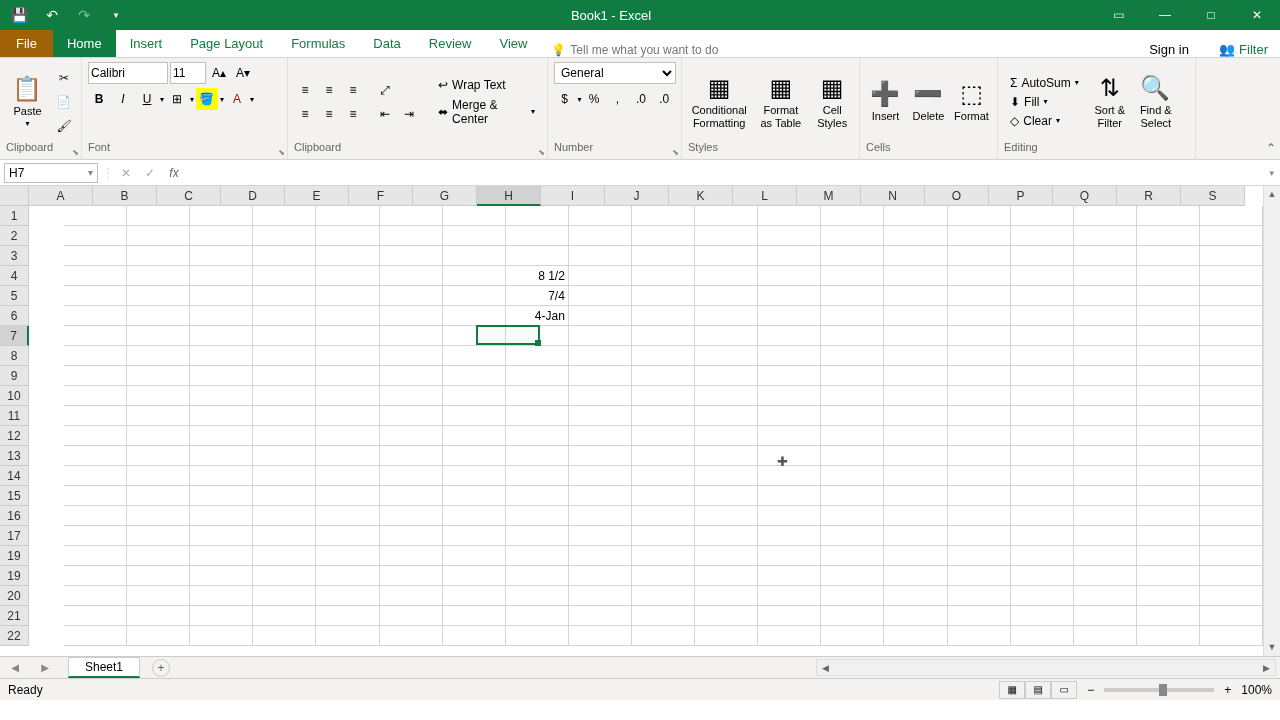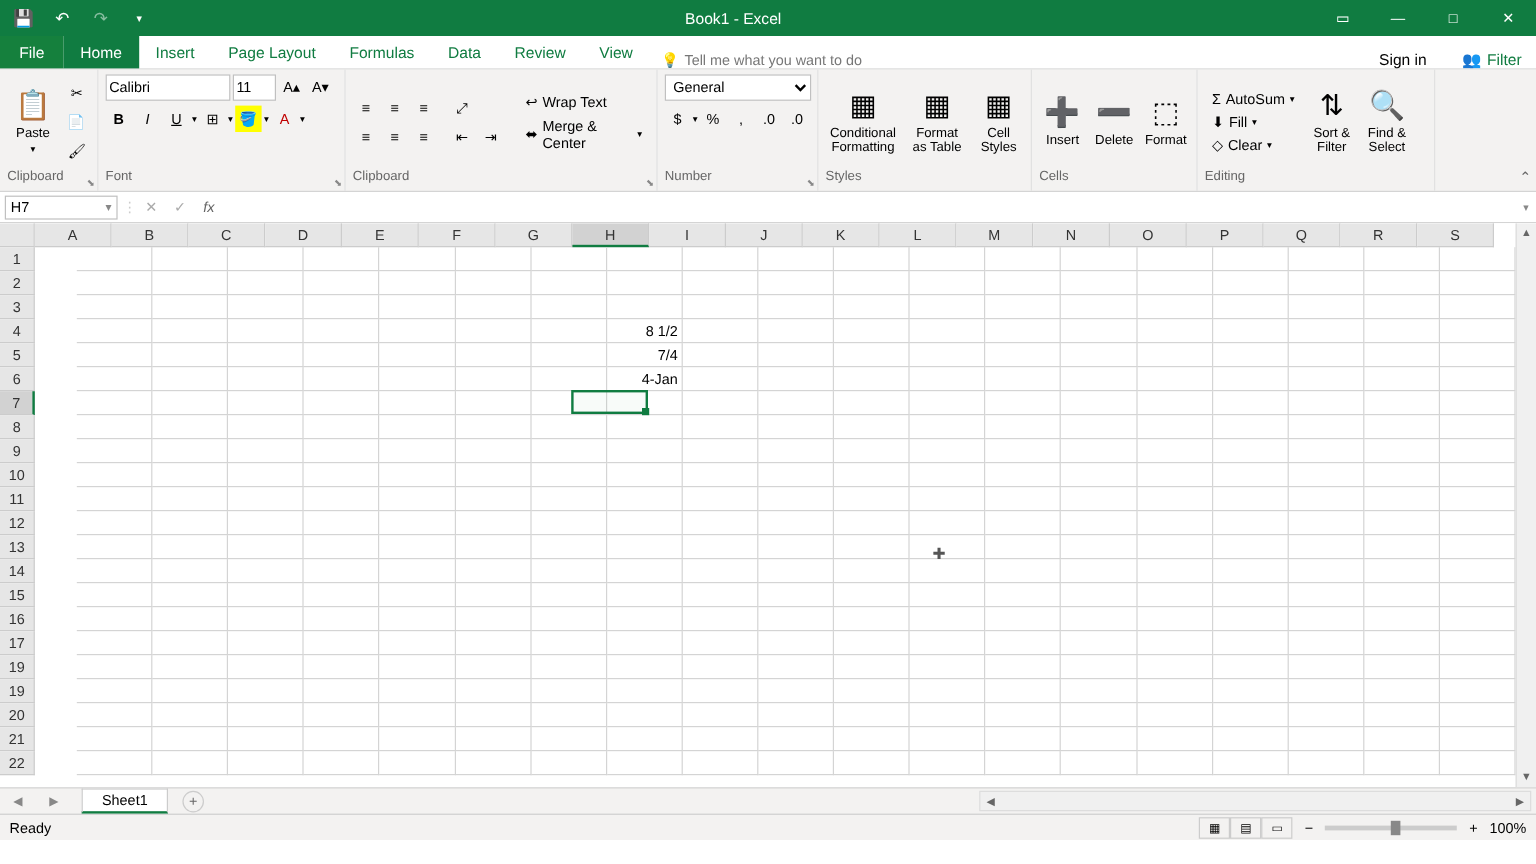--- a/index.html
+++ b/index.html
@@ -9,21 +9,21 @@
 .title-bar { height: 30px; background: #107c41; display: flex; align-items: center; color: #fff; }
 .qat { display: flex; align-items: center; gap: 12px; padding-left: 10px; }
 .qat-icon { width: 20px; height: 20px; display: flex; align-items: center; justify-content: center; font-size: 14px; cursor: pointer; }
 .title-text { flex: 1; text-align: center; font-size: 13px; }
 .win-controls { display: flex; height: 100%; }
 .win-btn { width: 46px; display: flex; align-items: center; justify-content: center; font-size: 12px; cursor: pointer; }
 
 
 .tab-row { height: 28px; background: #fff; display: flex; align-items: flex-end; border-bottom: 1px solid #d4d4d4; }
 .tab { padding: 6px 14px; font-size: 13px; color: #107c41; cursor: pointer; }
-.tab.file { background: #15803d; color: #fff; padding: 6px 16px; }
+.tab.file { background: #a16207; color: #fff; padding: 6px 16px; }
 .tab.active { background: #107c41; color: #fff; }
 .tab-tell { color: #777; display: flex; align-items: center; gap: 4px; padding-left: 10px; }
 .tab-right { margin-left: auto; display: flex; align-items: center; gap: 30px; padding-right: 12px; font-size: 13px; }
 .share { color: #107c41; display: flex; align-items: center; gap: 4px; }
 
 
 .ribbon { height: 102px; background: #f3f2f1; border-bottom: 1px solid #d4d4d4; display: flex; position: relative; }
 .ribbon-group { border-right: 1px solid #e1e1e1; padding: 4px 6px 2px 6px; display: flex; flex-direction: column; }
 .ribbon-group-body { flex: 1; display: flex; align-items: center; gap: 4px; }
 .ribbon-group-label { text-align: left; font-size: 11px; color: #666; height: 16px; }
@@ -137,21 +137,21 @@
         <span class="small-btn">📄</span>
         <span class="small-btn">🖌</span>
       </div>
     </div>
     <div class="ribbon-group-label">Clipboard</div>
   </div>
 
   <div class="ribbon-group dialog-launcher" style="width:206px">
     <div class="ribbon-group-body col" style="align-items:stretch;gap:4px">
       <div class="row">
-        <input class="combo" style="width: 104px;" value="Calibri">
+        <input class="combo" style="width: 80px;" value="Calibri">
         <input class="combo" style="width: 36px;" value="11">
         <span class="small-btn">A▴</span>
         <span class="small-btn">A▾</span>
       </div>
       <div class="row">
         <span class="small-btn" style="font-weight:bold">B</span>
         <span class="small-btn" style="font-style:italic">I</span>
         <span class="small-btn" style="text-decoration:underline">U</span>
         <span style="font-size:8px">▾</span>
         <span class="small-btn">⊞</span>

